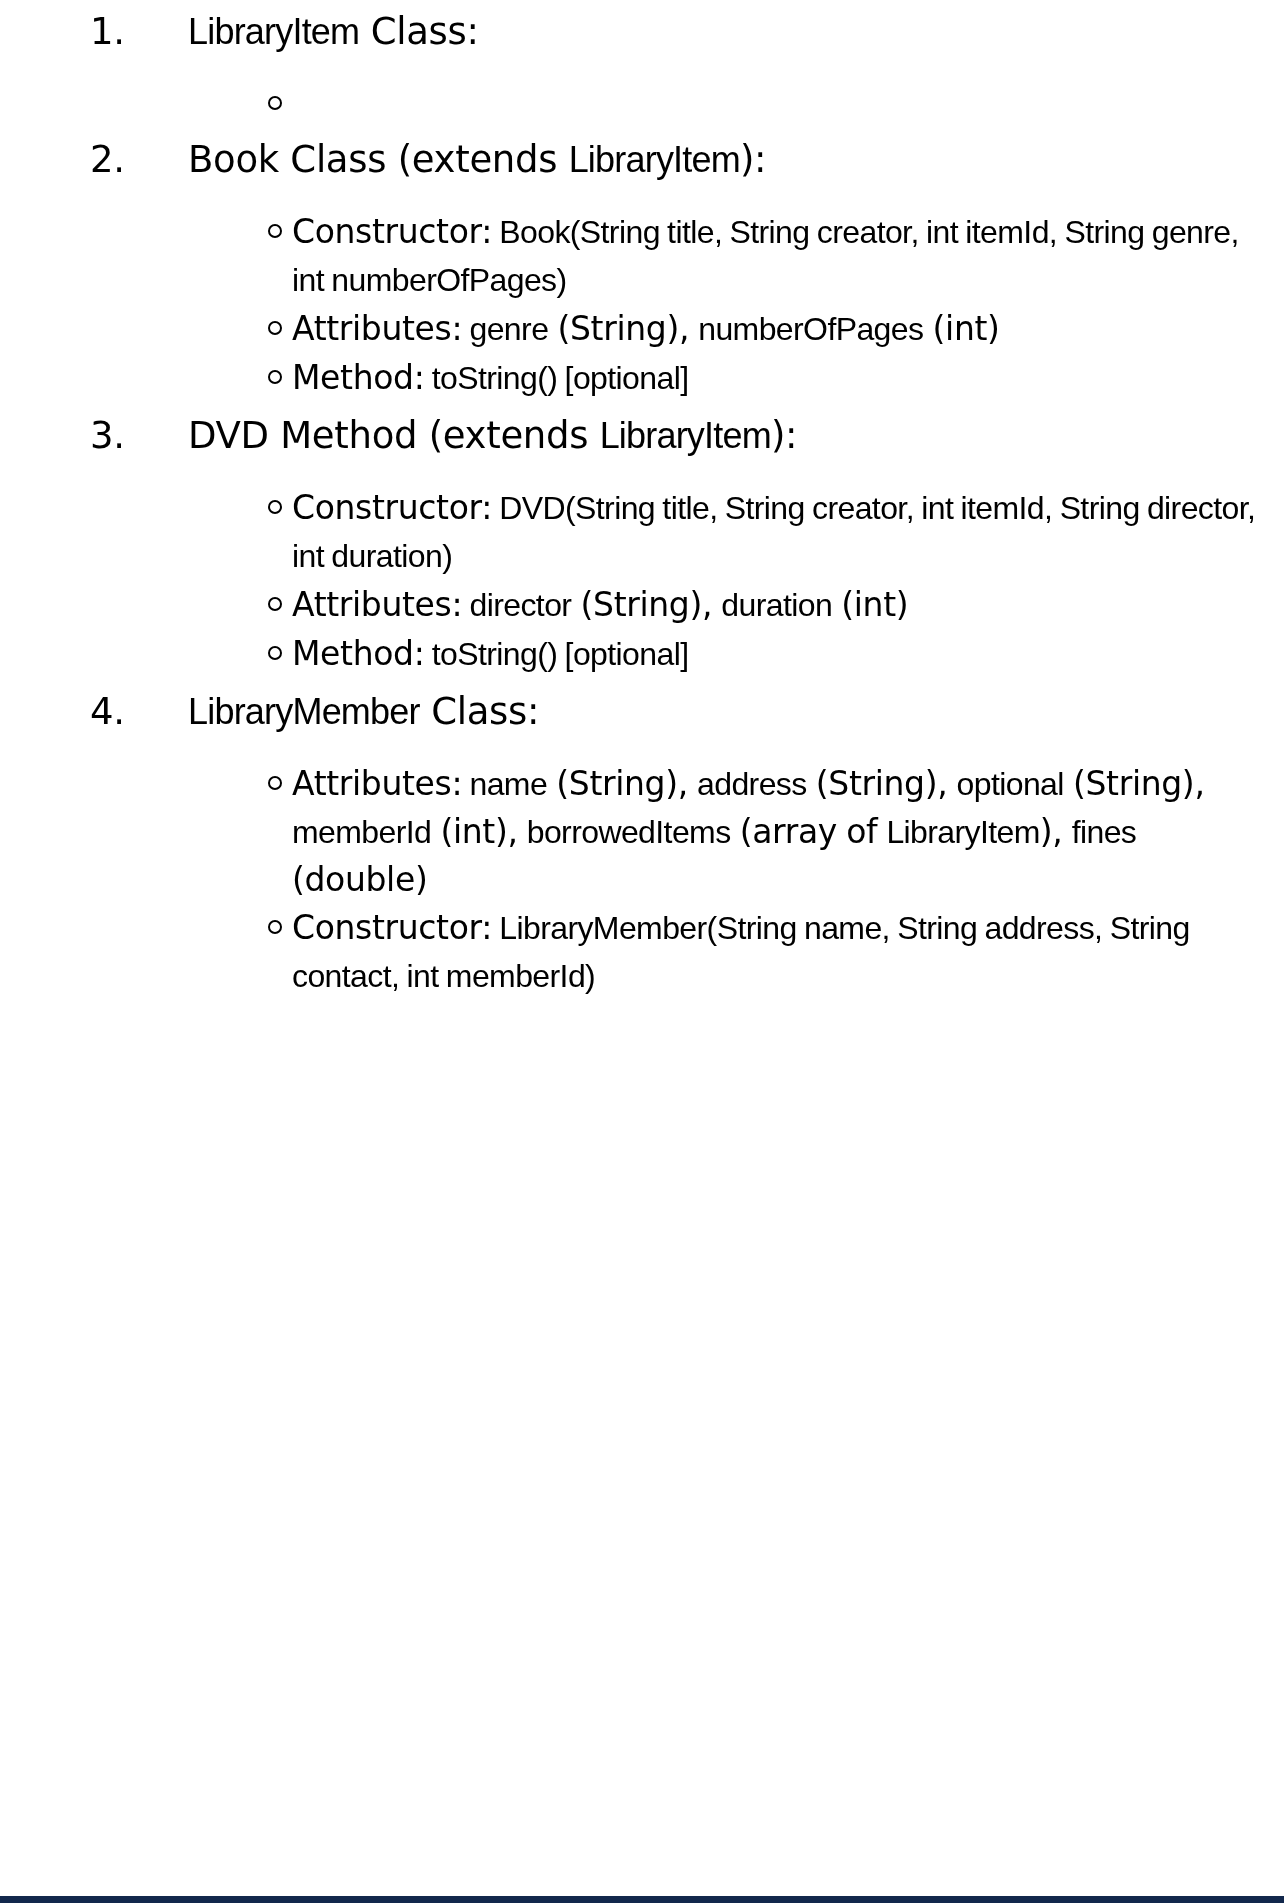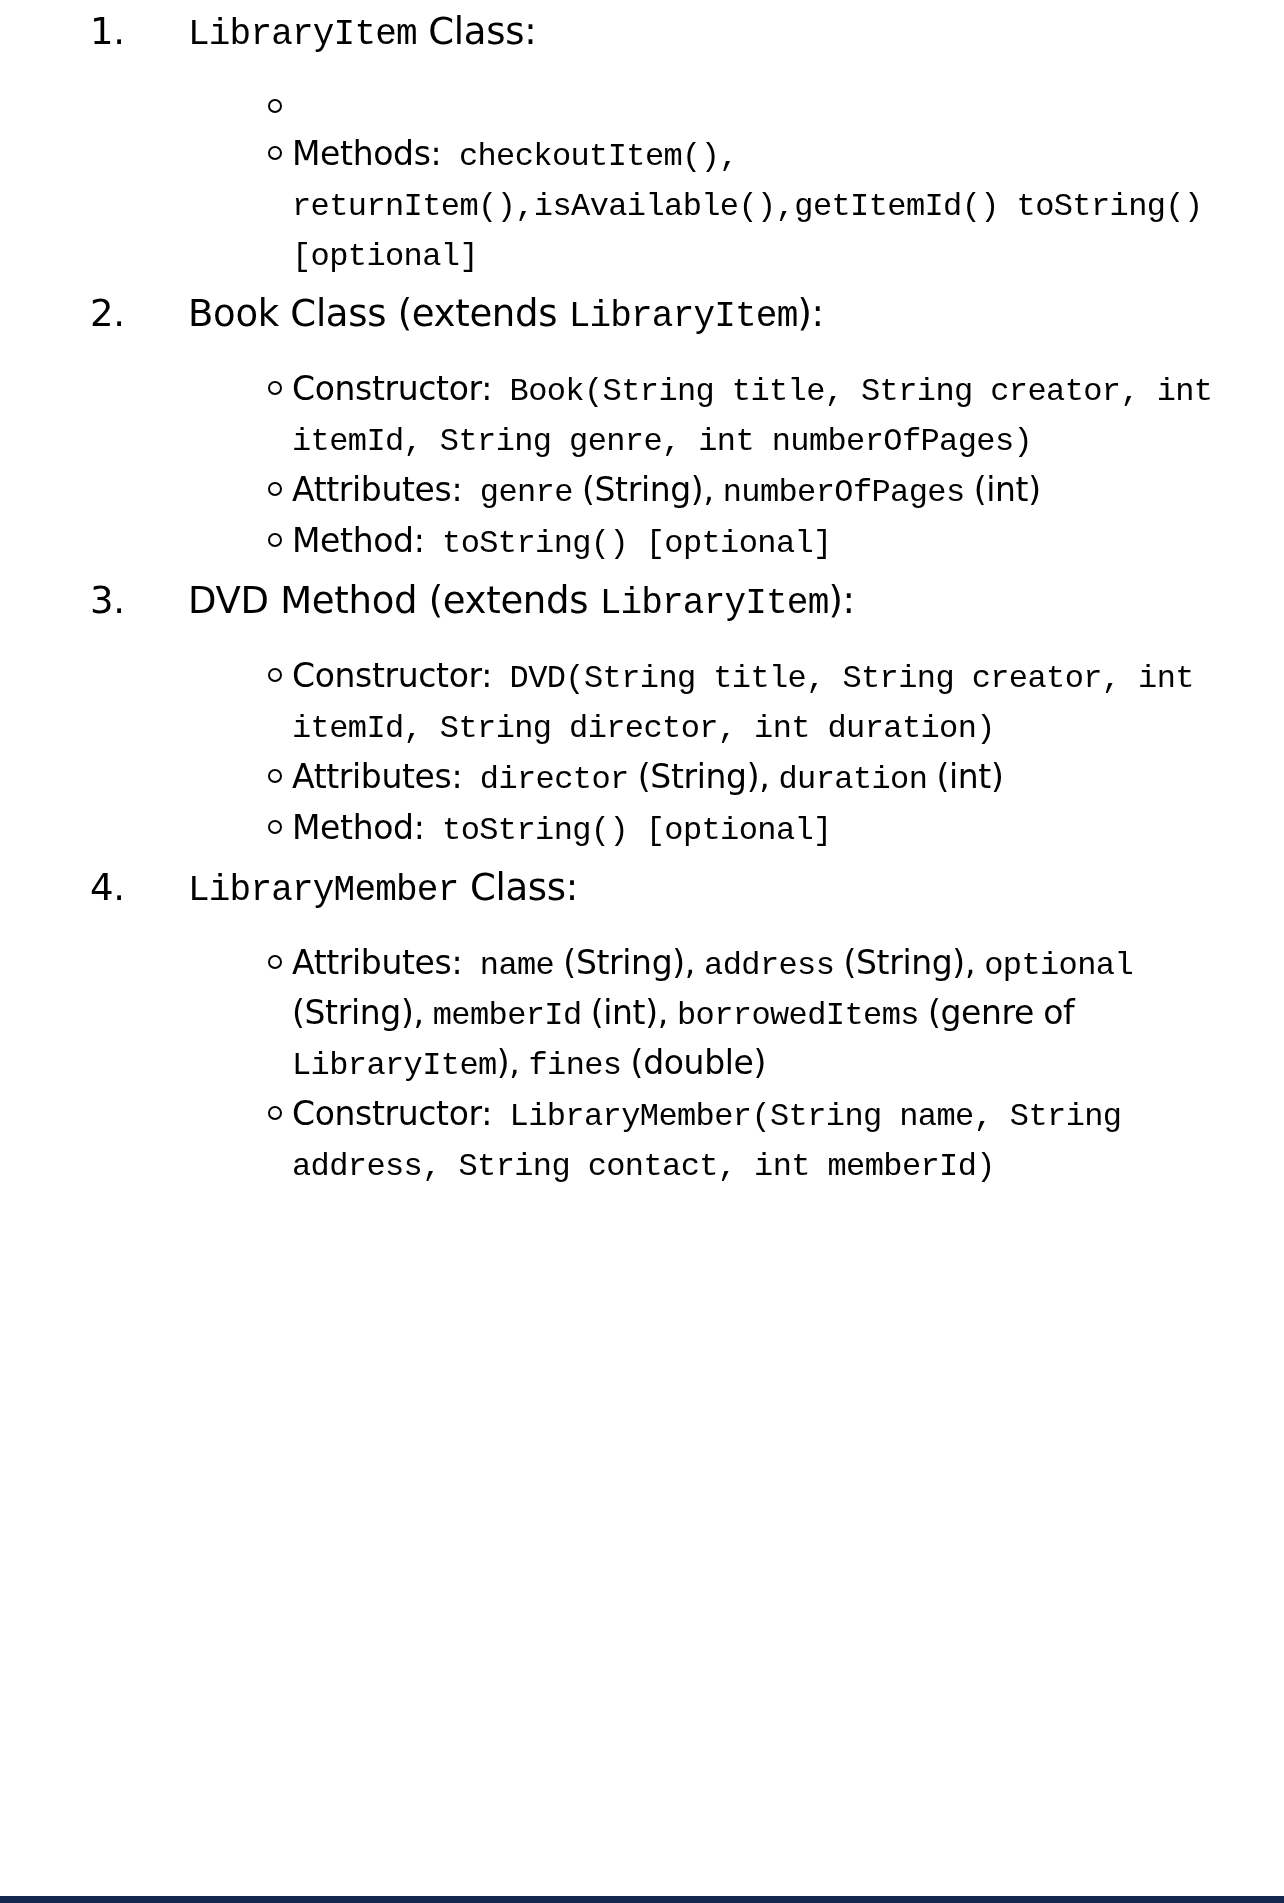--- a/index.html
+++ b/index.html
@@ -81,21 +81,21 @@
   }
   .sub-text {
     font-size: 33px;
     line-height: 47px;
     letter-spacing: -0.35px;
     word-spacing: -1px;
   }
 
   
   code, .mono {
-    font-family: Liberation Mono, monospace;
+    font-family: Liberation Sans, sans-serif;
     font-size: 32px;
     letter-spacing: -0.6px;
     white-space: pre-wrap;
   }
   .class-heading code {
     font-size: 36px;
     letter-spacing: -0.8px;
   }
 
   .gap-after {
@@ -115,24 +115,20 @@
 <body style="background: rgb(255, 255, 255); color: rgb(0, 0, 0);">
 
 <div class="page">
   <ol class="outline" id="outline-root">
       <li class="class-item">
         <span class="num">1.</span>
         <div class="class-heading"><code>LibraryItem</code><span> Class:</span></div>
         <ul class="sublist">
           <li>
             <span class="marker"></span>
-          </li>
-          <li class="gap-after">
-            <span class="marker"></span>
-            <div class="sub-text"><span>Methods:</span><code> checkoutItem(), returnItem(),isAvailable(),getItemId() toString() [optional]</code></div>
           </li>
         </ul>
       </li>
       <li class="class-item">
         <span class="num">2.</span>
         <div class="class-heading"><span>Book Class (extends </span><code>LibraryItem</code><span>):</span></div>
         <ul class="sublist">
           <li>
             <span class="marker"></span>
             <div class="sub-text"><span>Constructor:</span><code> Book(String title, String creator, int itemId, String genre, int numberOfPages)</code></div>
@@ -164,21 +160,21 @@
             <div class="sub-text"><span>Method:</span><code> toString() [optional]</code></div>
           </li>
         </ul>
       </li>
       <li class="class-item">
         <span class="num">4.</span>
         <div class="class-heading"><code>LibraryMember</code><span> Class:</span></div>
         <ul class="sublist">
           <li>
             <span class="marker"></span>
-            <div class="sub-text"><span>Attributes:</span><code> name</code><span> (String), </span><code>address</code><span> (String), </span><code>optional</code><span> (String), </span><code>memberId</code><span> (int), </span><code>borrowedItems</code><span> (genre of </span><code>LibraryItem</code><span>), </span><code>fines</code><span> (double)</span></div>
+            <div class="sub-text"><span>Attributes:</span><code> name</code><span> (String), </span><code>address</code><span> (String), </span><code>optional</code><span> (String), </span><code>memberId</code><span> (int), </span><code>borrowedItems</code><span> (array of </span><code>LibraryItem</code><span>), </span><code>fines</code><span> (double)</span></div>
           </li>
           <li class="gap-after">
             <span class="marker"></span>
             <div class="sub-text"><span>Constructor:</span><code> LibraryMember(String name, String address, String contact, int memberId)</code></div>
           </li>
         </ul>
       </li>
     </ol>
 </div>
 

